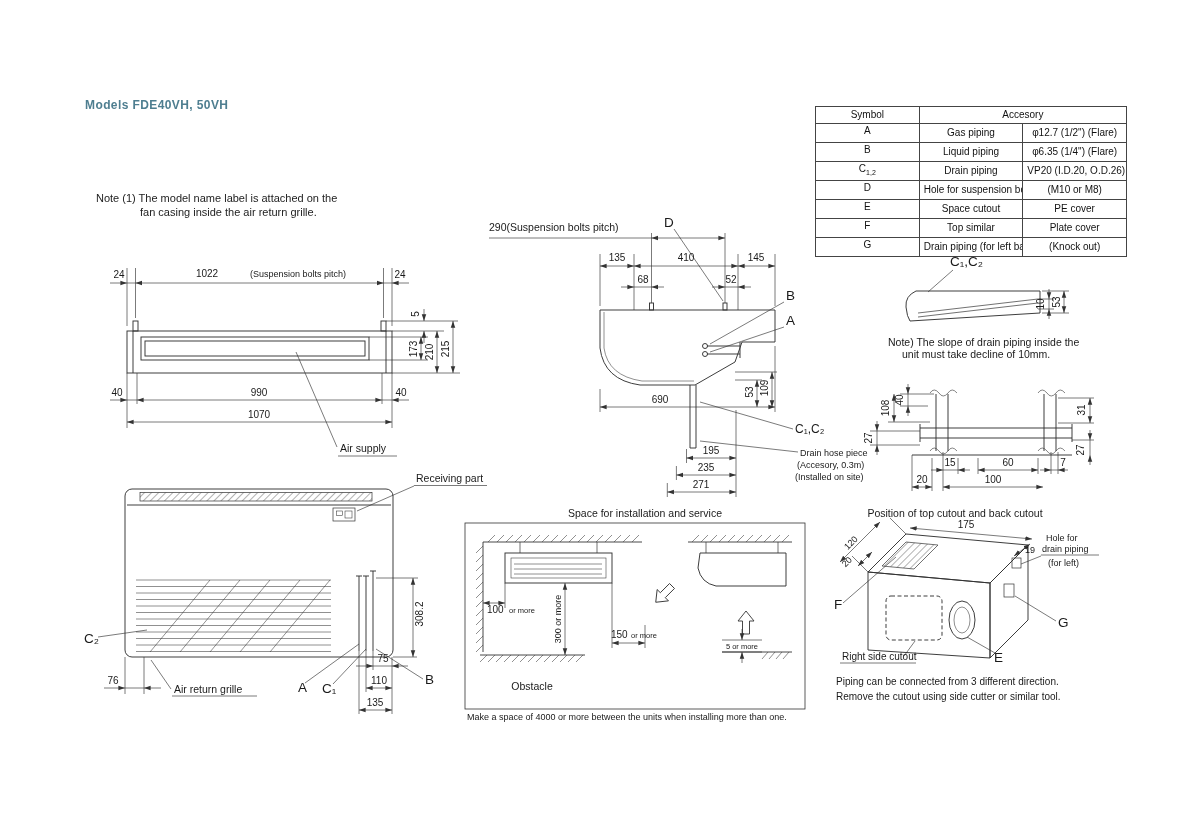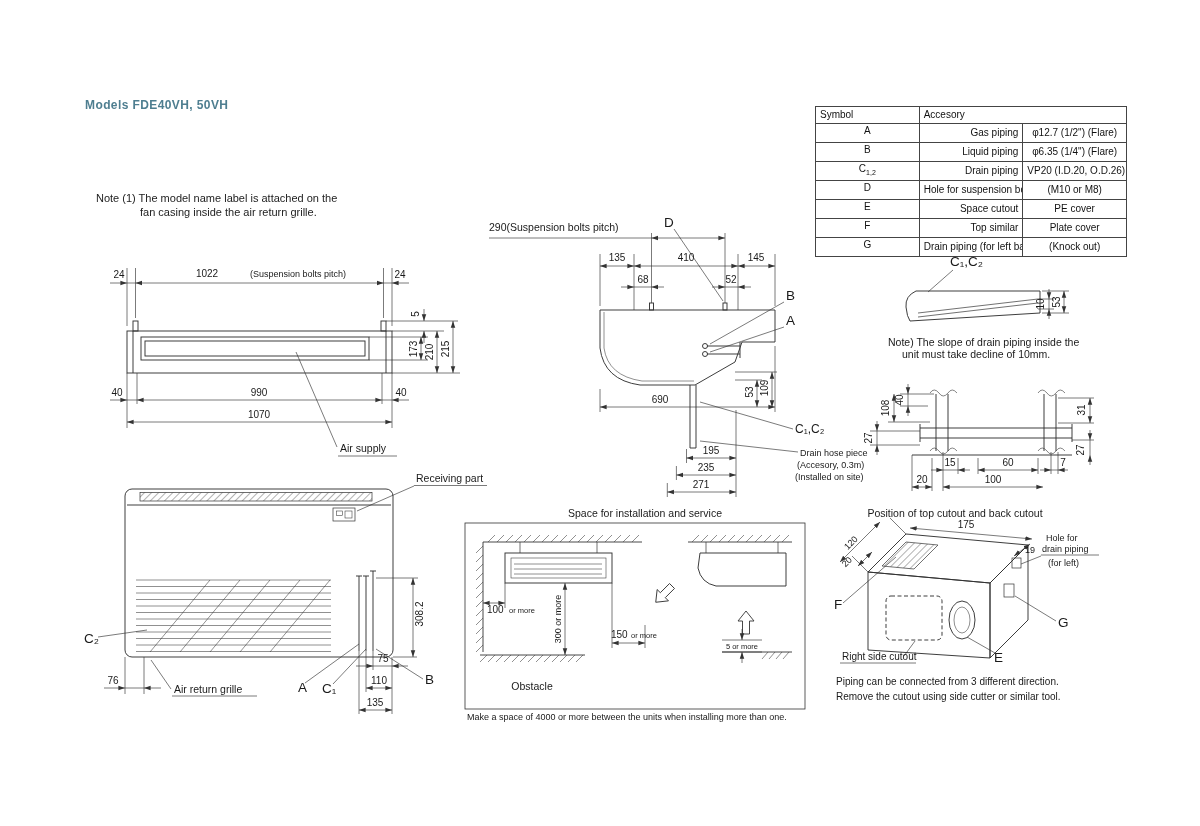--- a/index.html
+++ b/index.html
@@ -16,23 +16,23 @@
 
   table.symbol-table {
     position:absolute; left:815px; top:106px;
     border-collapse:collapse; font-size:10px; color:#111;
     table-layout:fixed; width:312px;
   }
   table.symbol-table th, table.symbol-table td {
     border:1px solid #444; padding:1px 4px; height:14px; line-height:12px;
     font-weight:normal; overflow:hidden; white-space:nowrap;
   }
-  table.symbol-table th { text-align:left; }
+  table.symbol-table th { text-align:center; }
   td.sym { width:42px; text-align:center; }
-  td.name { width:132px; text-align:right; }
+  td.name { width:132px; text-align:center; }
   td.spec { width:130px; text-align:center; }
   .subsym { font-size:7px; vertical-align:sub; }
 
   svg { position:absolute; left:0; top:0; }
   svg text { fill:#1a1a1a; font-family:"Liberation Sans", sans-serif; }
   .d  { font-size:10px; }
   .d9 { font-size:9px; }
   .sm { font-size:7.5px; }
   .t  { font-size:10.5px; }
   .md { font-size:12px; }

